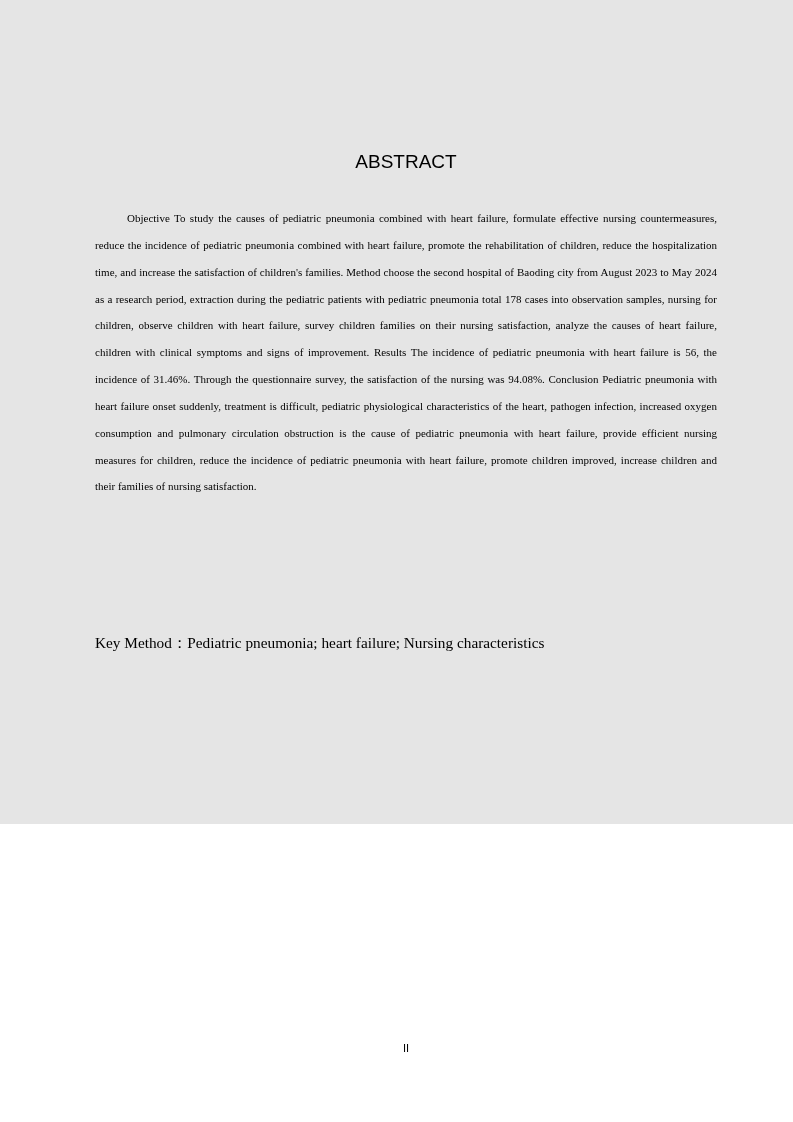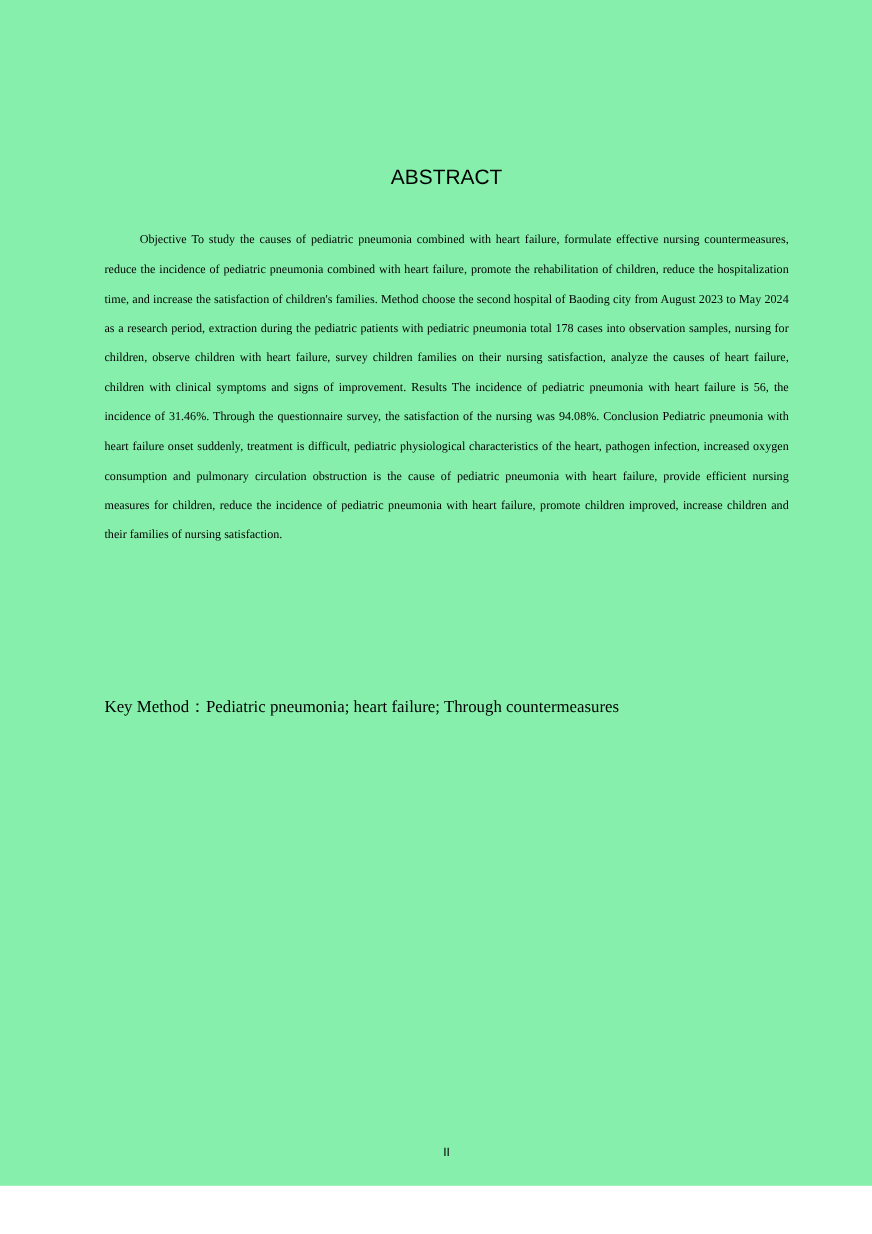--- a/index.html
+++ b/index.html
@@ -11,22 +11,22 @@
       width: 793px;
       height: 1122px;
       position: relative;
       overflow: hidden;
       color: #000000;
     }
     .page {
       position: absolute;
       left: 0; top: 0;
       width: 793px;
-      height: 1078px;
-      background: #86efac;
+      height: 824px;
+      background: #e5e5e5;
     }
     .title {
       position: absolute;
       left: 0;
       top: 150px;
       width: 812px;
       text-align: center;
       font-family: "Liberation Sans", sans-serif;
       font-size: 19px;
       letter-spacing: 0px;
@@ -67,17 +67,17 @@
   </style>
 </head>
 <body>
 
 <div class="page">
   <div class="title">ABSTRACT</div>
 
   <p class="abstract-body">Objective To study the causes of pediatric pneumonia combined with heart failure, formulate effective nursing countermeasures, reduce the incidence of pediatric pneumonia combined with heart failure, promote the rehabilitation of children, reduce the hospitalization time, and increase the satisfaction of children's families. Method choose the second hospital of Baoding city from August 2023 to May 2024 as a research period, extraction during the pediatric patients with pediatric pneumonia total 178 cases into observation samples, nursing for children, observe children with heart failure, survey children families on their nursing satisfaction, analyze the causes of heart failure, children with clinical symptoms and signs of improvement. Results The incidence of pediatric pneumonia with heart failure is 56, the incidence of 31.46%. Through the questionnaire survey, the satisfaction of the nursing was 94.08%. Conclusion Pediatric pneumonia with heart failure onset suddenly, treatment is difficult, pediatric physiological characteristics of the heart, pathogen infection, increased oxygen consumption and pulmonary circulation obstruction is the cause of pediatric pneumonia with heart failure, provide efficient nursing measures for children, reduce the incidence of pediatric pneumonia with heart failure, promote children improved, increase children and their families of nursing satisfaction.</p>
 
   <div class="keywords">
-    <span>Key Method：</span><span>Pediatric pneumonia; heart failure; Through countermeasures</span>
+    <span>Key Method：</span><span>Pediatric pneumonia; heart failure; Nursing characteristics</span>
   </div>
 
   <div class="page-number">II</div>
 </div>
 
 </body></html>

